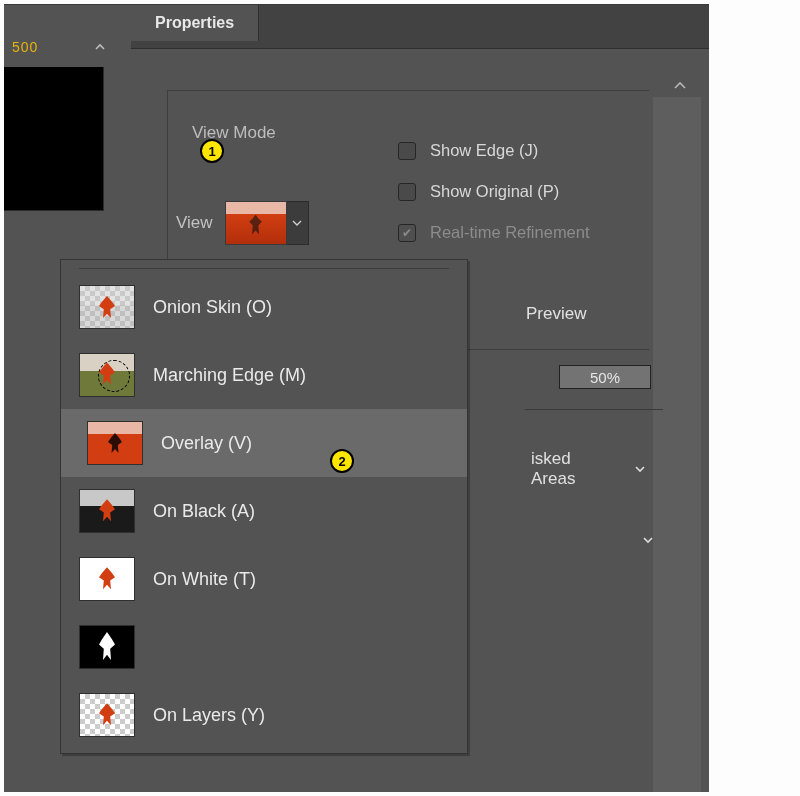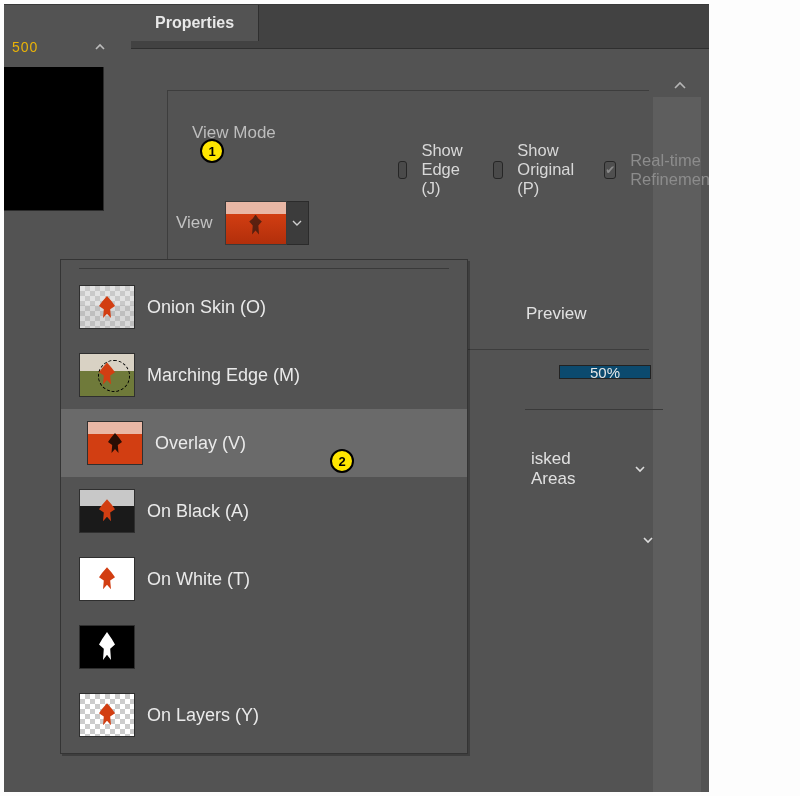--- a/index.html
+++ b/index.html
@@ -107,21 +107,21 @@
     width: 22px;
     background: #3c3c3c;
     border: 1px solid #2b2b2b;
     border-left: none;
     display: flex; align-items: center; justify-content: center;
   }
 
   .check-col {
     position: absolute;
     left: 230px; top: 50px;
-    display: flex; flex-direction: row; gap: 22px;
+    display: flex; flex-direction: column; gap: 22px;
   }
   .check-row {
     display: flex; align-items: center; gap: 14px;
     color: #d8d8d8; font-size: 16.5px;
   }
   .check-row.disabled { color: #8c8c8c; }
   .checkbox {
     width: 18px; height: 18px;
     border: 1px solid #262626;
     border-radius: 3px;
@@ -130,22 +130,22 @@
   }
   .check-row.disabled .checkbox { background: #4f4f4f; }
   .checkmark { font-size: 12px; color: #8a8a8a; line-height: 1; }
 
   .preview-word {
     position: absolute; left: 395px; top: 263px;
     color: #e2e2e2; font-size: 17px;
   }
   .pct-box {
     position: absolute; left: 428px; top: 324px;
-    width: 92px; height: 14px;
-    background: #0c4a6e;
+    width: 92px; height: 24px;
+    background: #737373;
     border: 1px solid #222;
     color: #e5e5e5; font-size: 15px;
     display: flex; align-items: center; justify-content: center;
   }
   .hr1 {
     position: absolute; left: 394px; top: 368px; width: 138px; height: 1px;
     background: #3a3a3a;
   }
 
   .masked-wrap {
@@ -169,21 +169,21 @@
     background: #535353;
     border: 1px solid #343434;
     box-shadow: 2px 2px 0 rgba(0,0,0,.25);
     padding: 4px 0;
   }
   .menu-sep {
     height: 1px; background: #3a3a3a;
     margin: 4px 18px;
   }
   .menu-item {
-    display: flex; align-items: center; gap: 12px;
+    display: flex; align-items: center; gap: 18px;
     padding: 12px 18px;
     color: #eaeaea; font-size: 18px;
     cursor: default;
   }
   .menu-item.selected {
     background: #6a6a6a;
     padding-left: 26px;
   }
   .mi-thumb {
     width: 56px; height: 44px;

